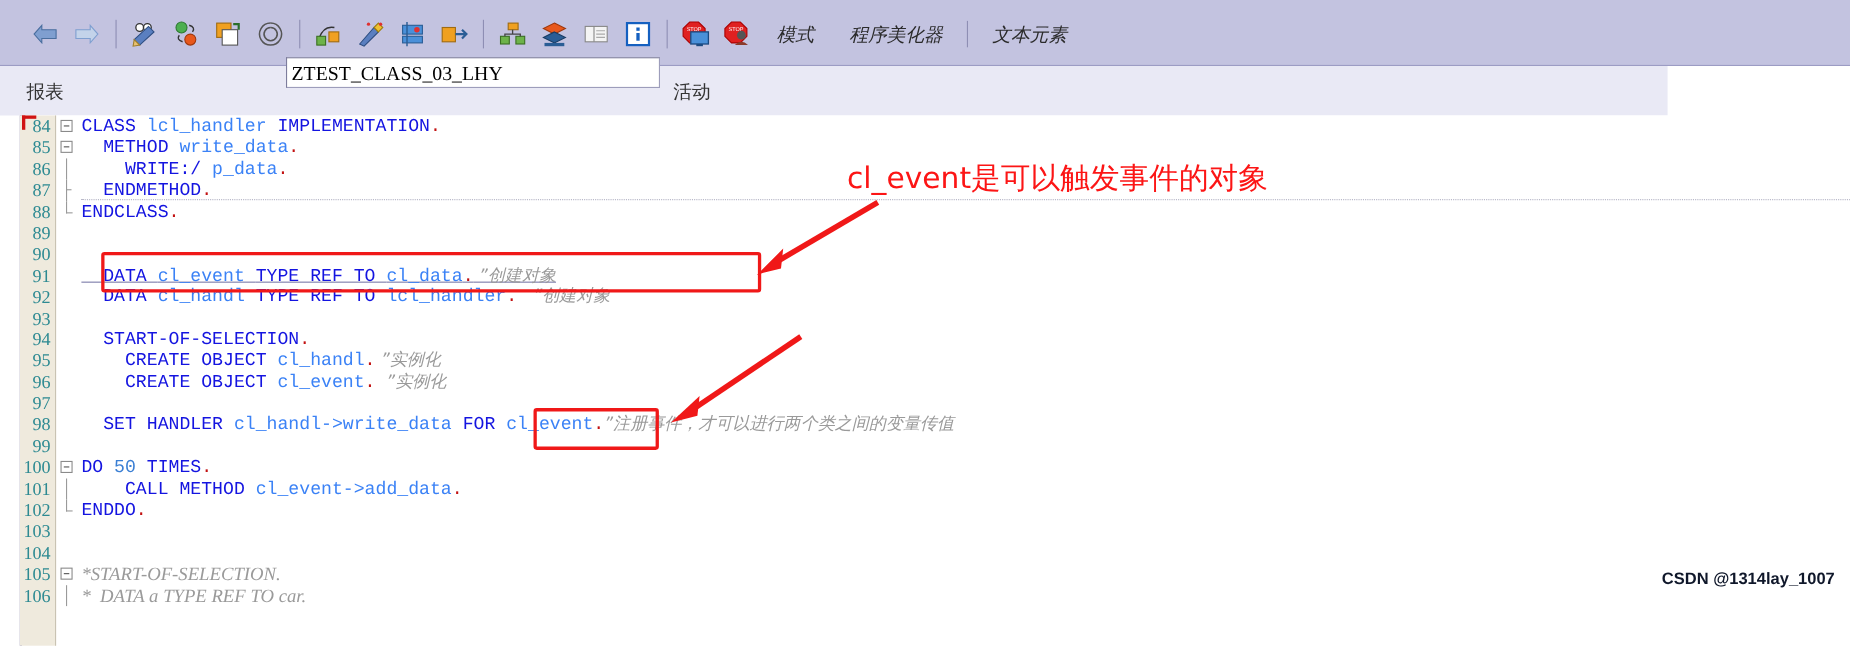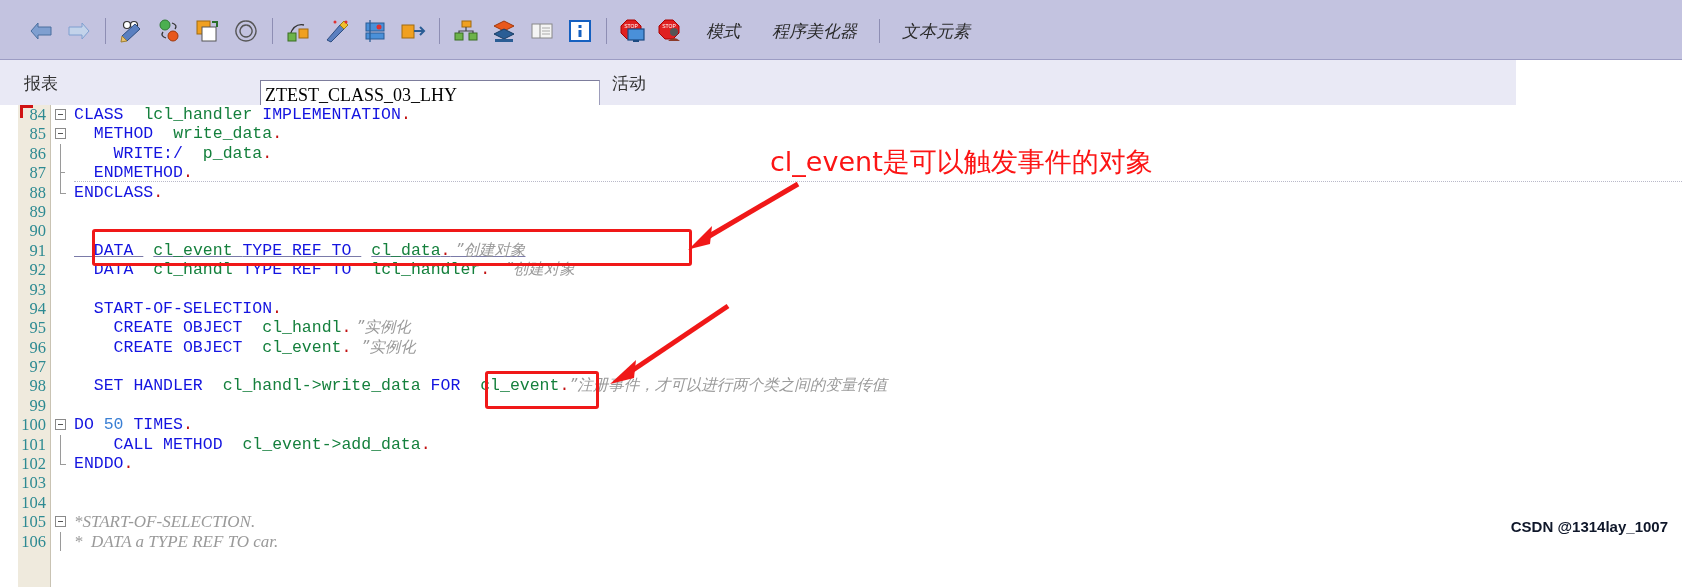--- a/index.html
+++ b/index.html
@@ -40,21 +40,21 @@
   .hdr{
     position:absolute;left:0;top:60px;width:1516px;height:45px;
     background:#e9e9f5;
     box-sizing:border-box;
   }
   .hdr-label{
     position:absolute;left:24px;top:12px;font-size:17px;color:#333;
     font-family:"DejaVu Sans", sans-serif;
   }
   .hdr-input{
-    position:absolute;left:260px;top:80px;width:340px;height:28px;
+    position:absolute;left:260px;top:52px;width:340px;height:28px;
     background:#ffffff;
     border:1px solid #9d9dbb;
     border-top-color:#7d7d9c;border-left-color:#7d7d9c;
     font-size:18px;color:#000;
     font-family:"Liberation Serif", serif;
     padding:2px 4px;box-sizing:border-box;
     line-height:24px;
   }
   .hdr-status{
     position:absolute;left:612px;top:12px;font-size:17px;color:#333;
@@ -113,21 +113,21 @@
     content:"";position:absolute;left:0px;top:10px;width:6px;height:1px;background:#9a9a9a;
   }
   .fold-tick{
     position:absolute;left:8px;top:0;width:1px;height:19.4px;background:#9a9a9a;
   }
   .fold-tick:after{
     content:"";position:absolute;left:0px;top:9px;width:5px;height:1px;background:#9a9a9a;
   }
   .txt{padding-left:24px;}
   .kw{color:#1414e0;}
-  .id{color:#15803d;margin-left:10px;}
+  .id{color:#3b82f6;}
   .pt{color:#c21010;}
   .num{color:#3a7fd4;margin-top:36px;}
   .cmt{color:#9a9a9a;font-style:italic;font-family:"Liberation Serif", serif;font-size:17px;}
   .cmt-cn{color:#9a9a9a;font-style:italic;font-family:"DejaVu Sans", sans-serif;font-size:15.5px;}
   .uline{text-decoration:underline;text-decoration-color:#7a7aa8;}
   .dashline{
     position:absolute;left:24px;right:0;bottom:1px;height:0;
     border-bottom:1px dotted #b9b9c9;
   }
 

